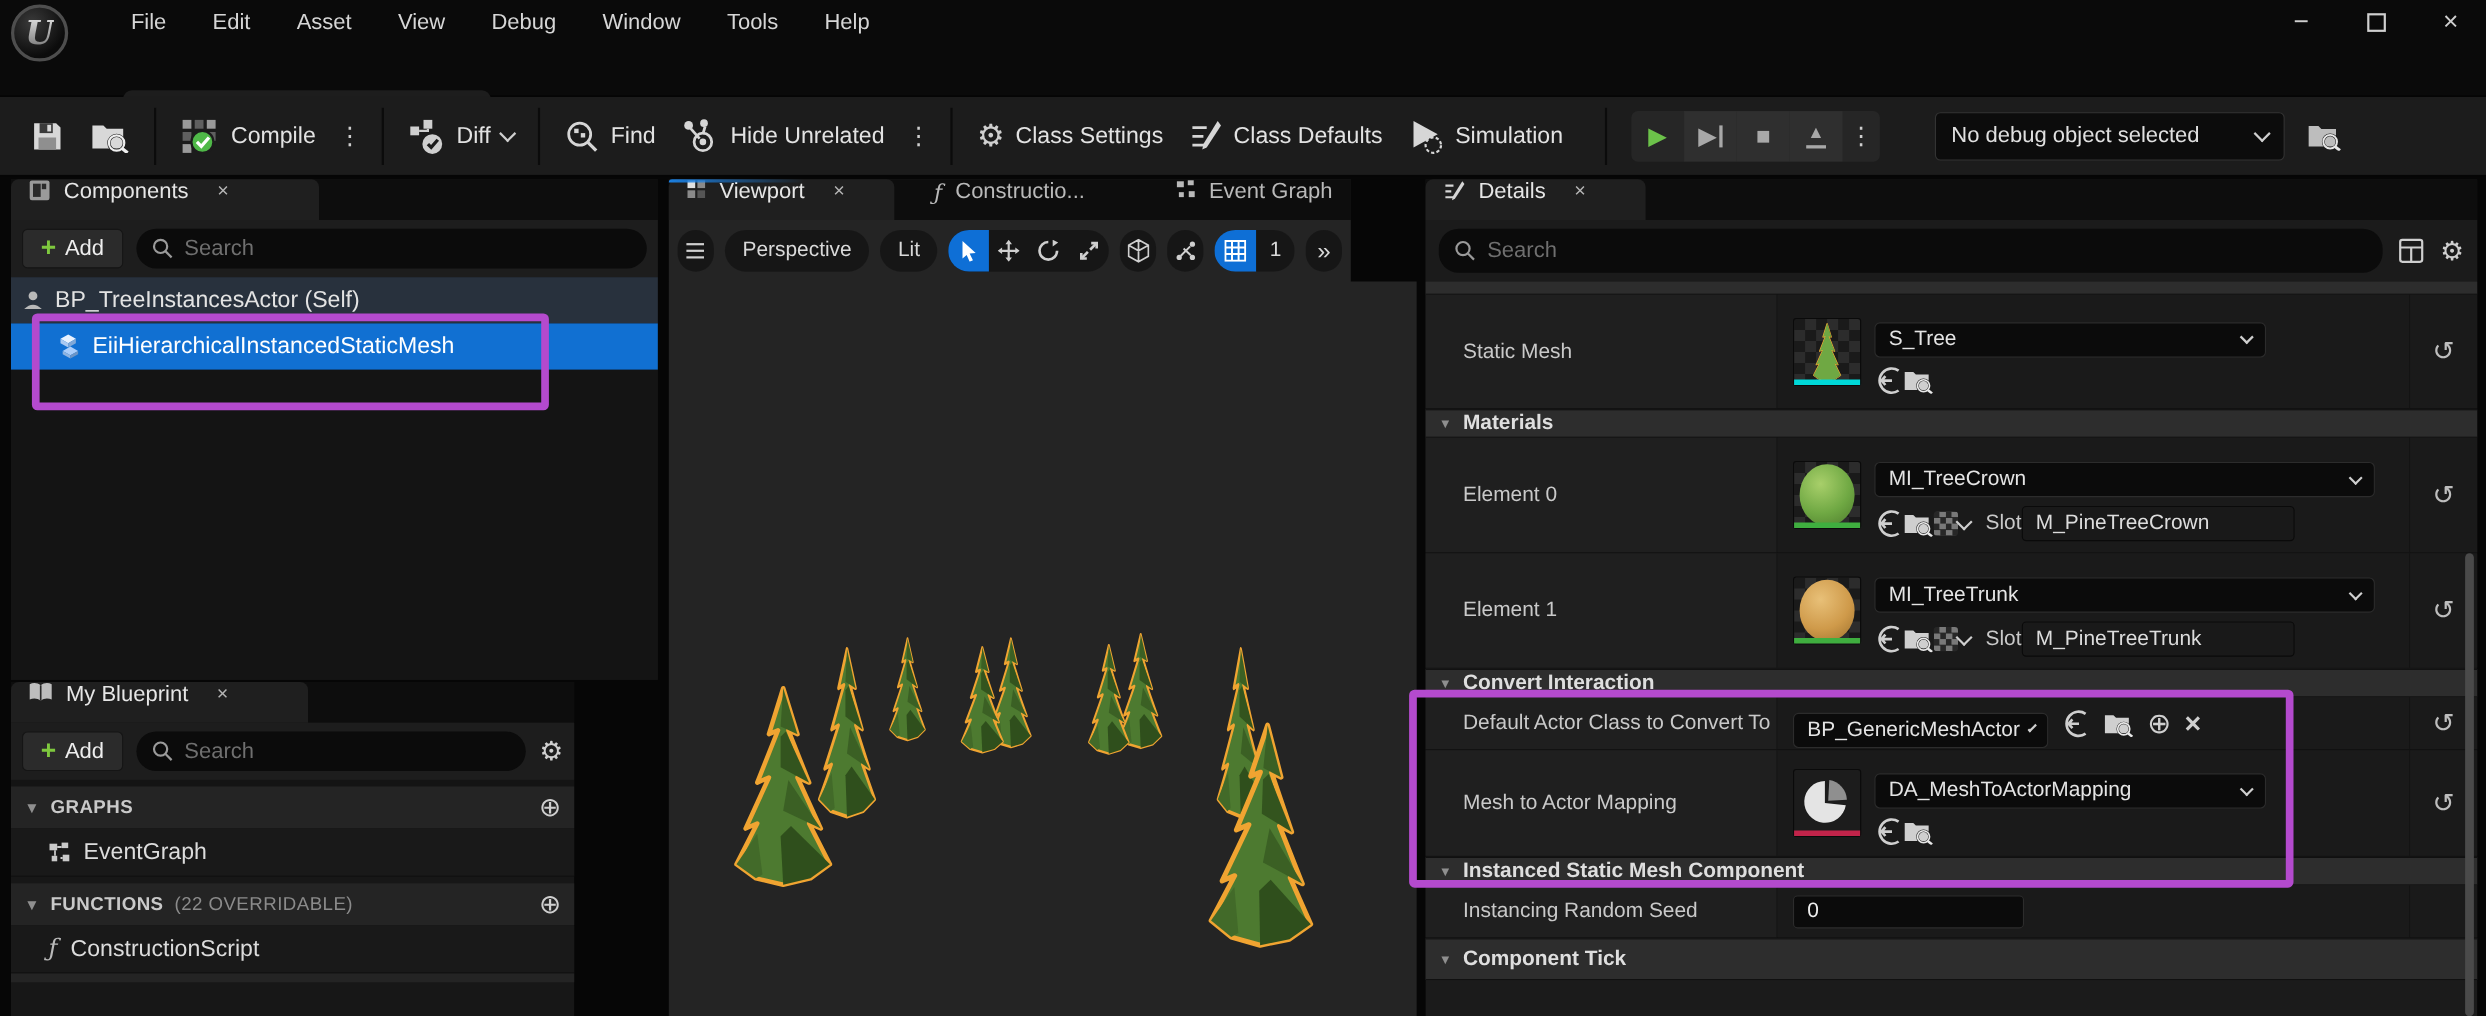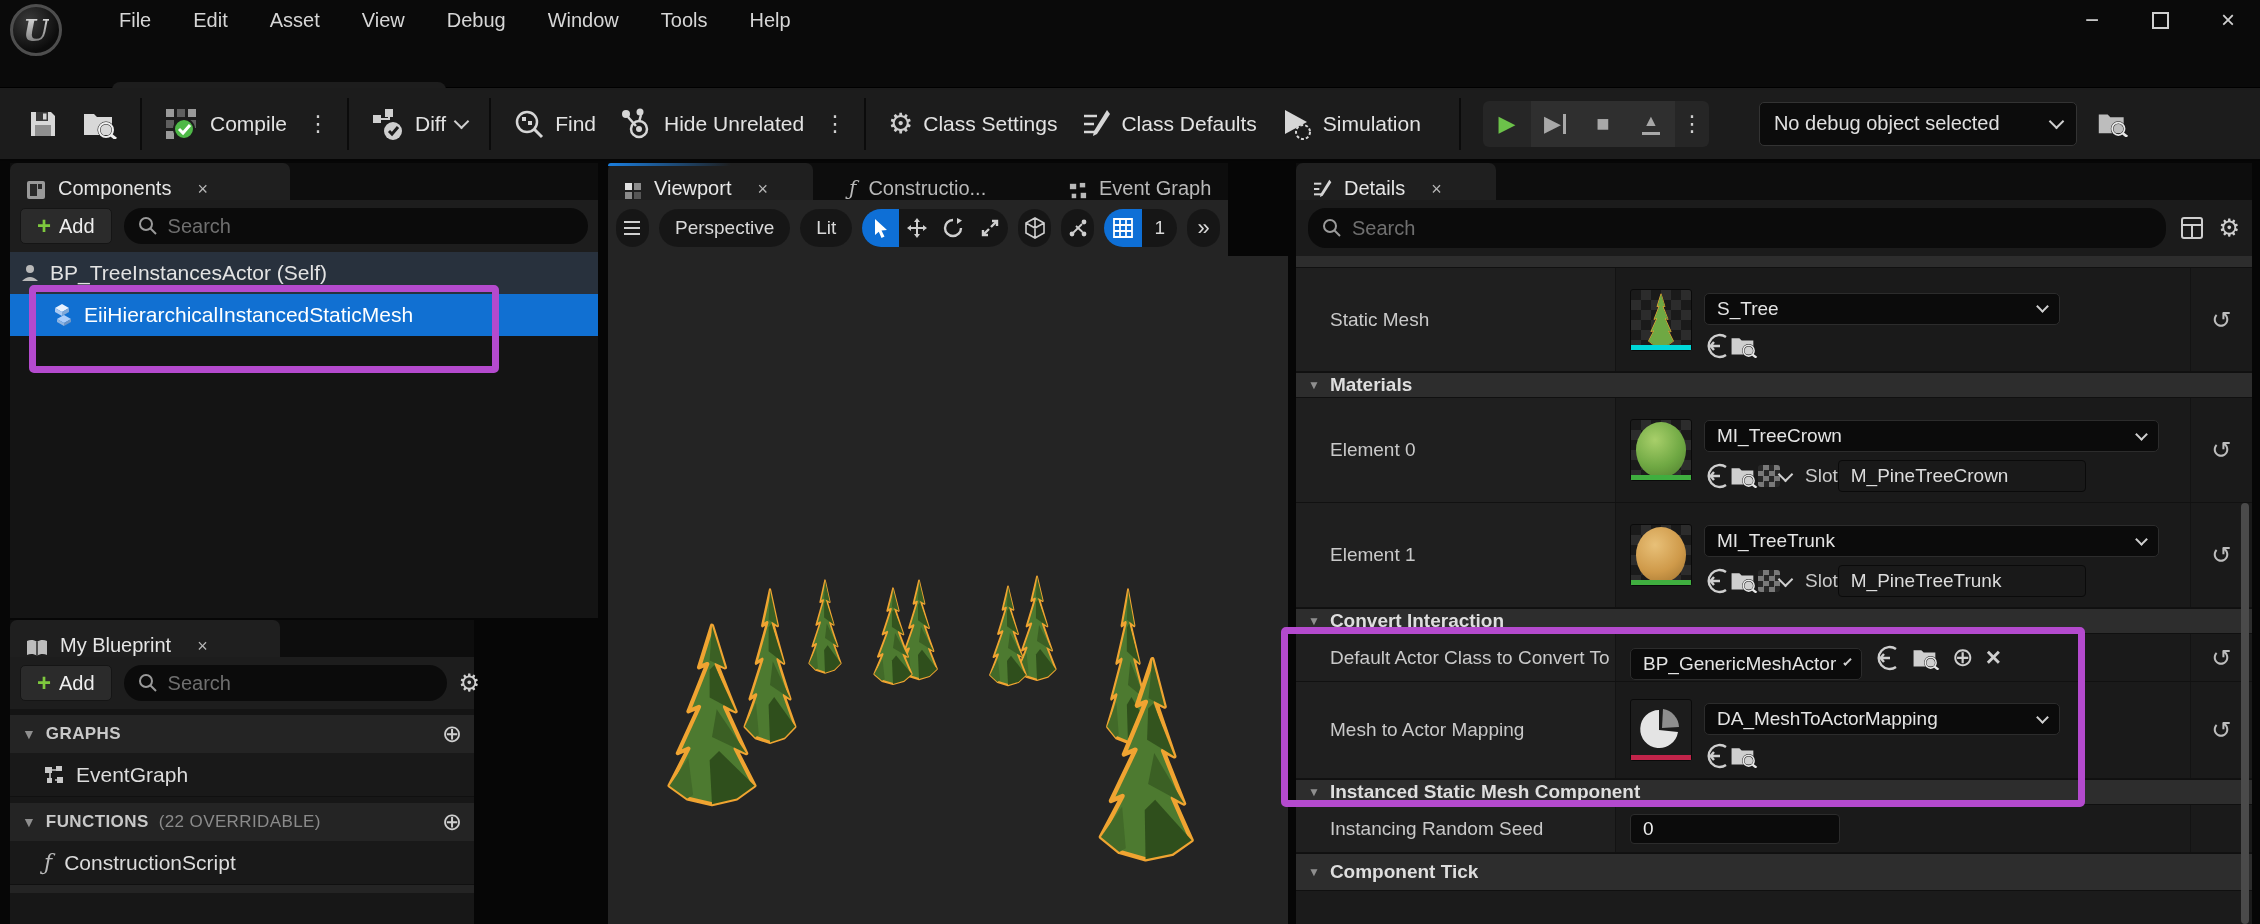--- a/index.html
+++ b/index.html
@@ -38,29 +38,29 @@
   .chev { width:11px; height:11px; border-right:2px solid #cfcfcf; border-bottom:2px solid #cfcfcf;
           transform:rotate(45deg); display:inline-block; margin-top:-4px; }
   #playgroup { display:flex; height:46px; border-radius:6px; overflow:hidden; background:#262626; }
   .pseg { width:48px; height:46px; display:flex; align-items:center; justify-content:center; font-size:22px; }
   .pseg.dim { background:#2f2f2f; color:#a8a8a8; }
   #debugsel { width:318px; height:44px; background:#0c0c0c; border:1px solid #333; border-radius:5px;
               display:flex; align-items:center; padding:0 14px; font-size:20px; color:#e0e0e0; gap:10px; }
 
   
   .panel-tabwell { background:#0d0d0d; height:37px; width:100%; }
-  .ptab { height:37px; background:#1f1f1f; border-radius:7px 7px 0 0; display:flex; align-items:flex-end;
+  .ptab { height:37px; background:#1f1f1f; border-radius:7px 7px 0 0; display:flex; align-items:flex-start;
           gap:12px; padding:0 16px; font-size:20px; color:#e6e6e6; position:absolute; top:0; }
   .ptab .tab-close { color:#b5b5b5; font-size:18px; margin-left:14px; }
   .ptab.ghost { background:transparent; color:#b9b9b9; }
   .ptab.active-blue::before { content:""; position:absolute; left:0; top:0; height:3px; width:60%;
           background:linear-gradient(90deg,#1b7fe0,transparent); border-radius:7px 0 0 0; }
 
   #components { left:10px; top:163px; width:588px; height:455px; background:#171717; }
-  #myblueprint { left:10px; top:620px; width:464px; height:304px; background:#171717; }
+  #myblueprint { left:10px; top:620px; width:512px; height:304px; background:#171717; }
   #viewportp { left:608px; top:163px; width:620px; height:761px; background:#242424; }
   #detailsp { left:1296px; top:163px; width:956px; height:761px; background:#1b1b1b; }
 
   .addsearch { height:52px; display:flex; align-items:center; padding:0 10px; gap:12px; background:#1d1d1d; }
   .addbtn { height:36px; background:#2b2b2b; border:1px solid #151515; border-radius:5px; display:flex;
             align-items:center; gap:8px; padding:0 16px; font-size:20px; color:#eee; }
   .addbtn .plus { color:#7ec83e; font-size:24px; font-weight:bold; }
   .searchpill { flex:1; height:36px; background:#0b0b0b; border-radius:18px; display:flex; align-items:center;
                 padding:0 14px; gap:10px; }
   .searchpill input { flex:1; background:transparent; border:none; outline:none; color:#d0d0d0;

